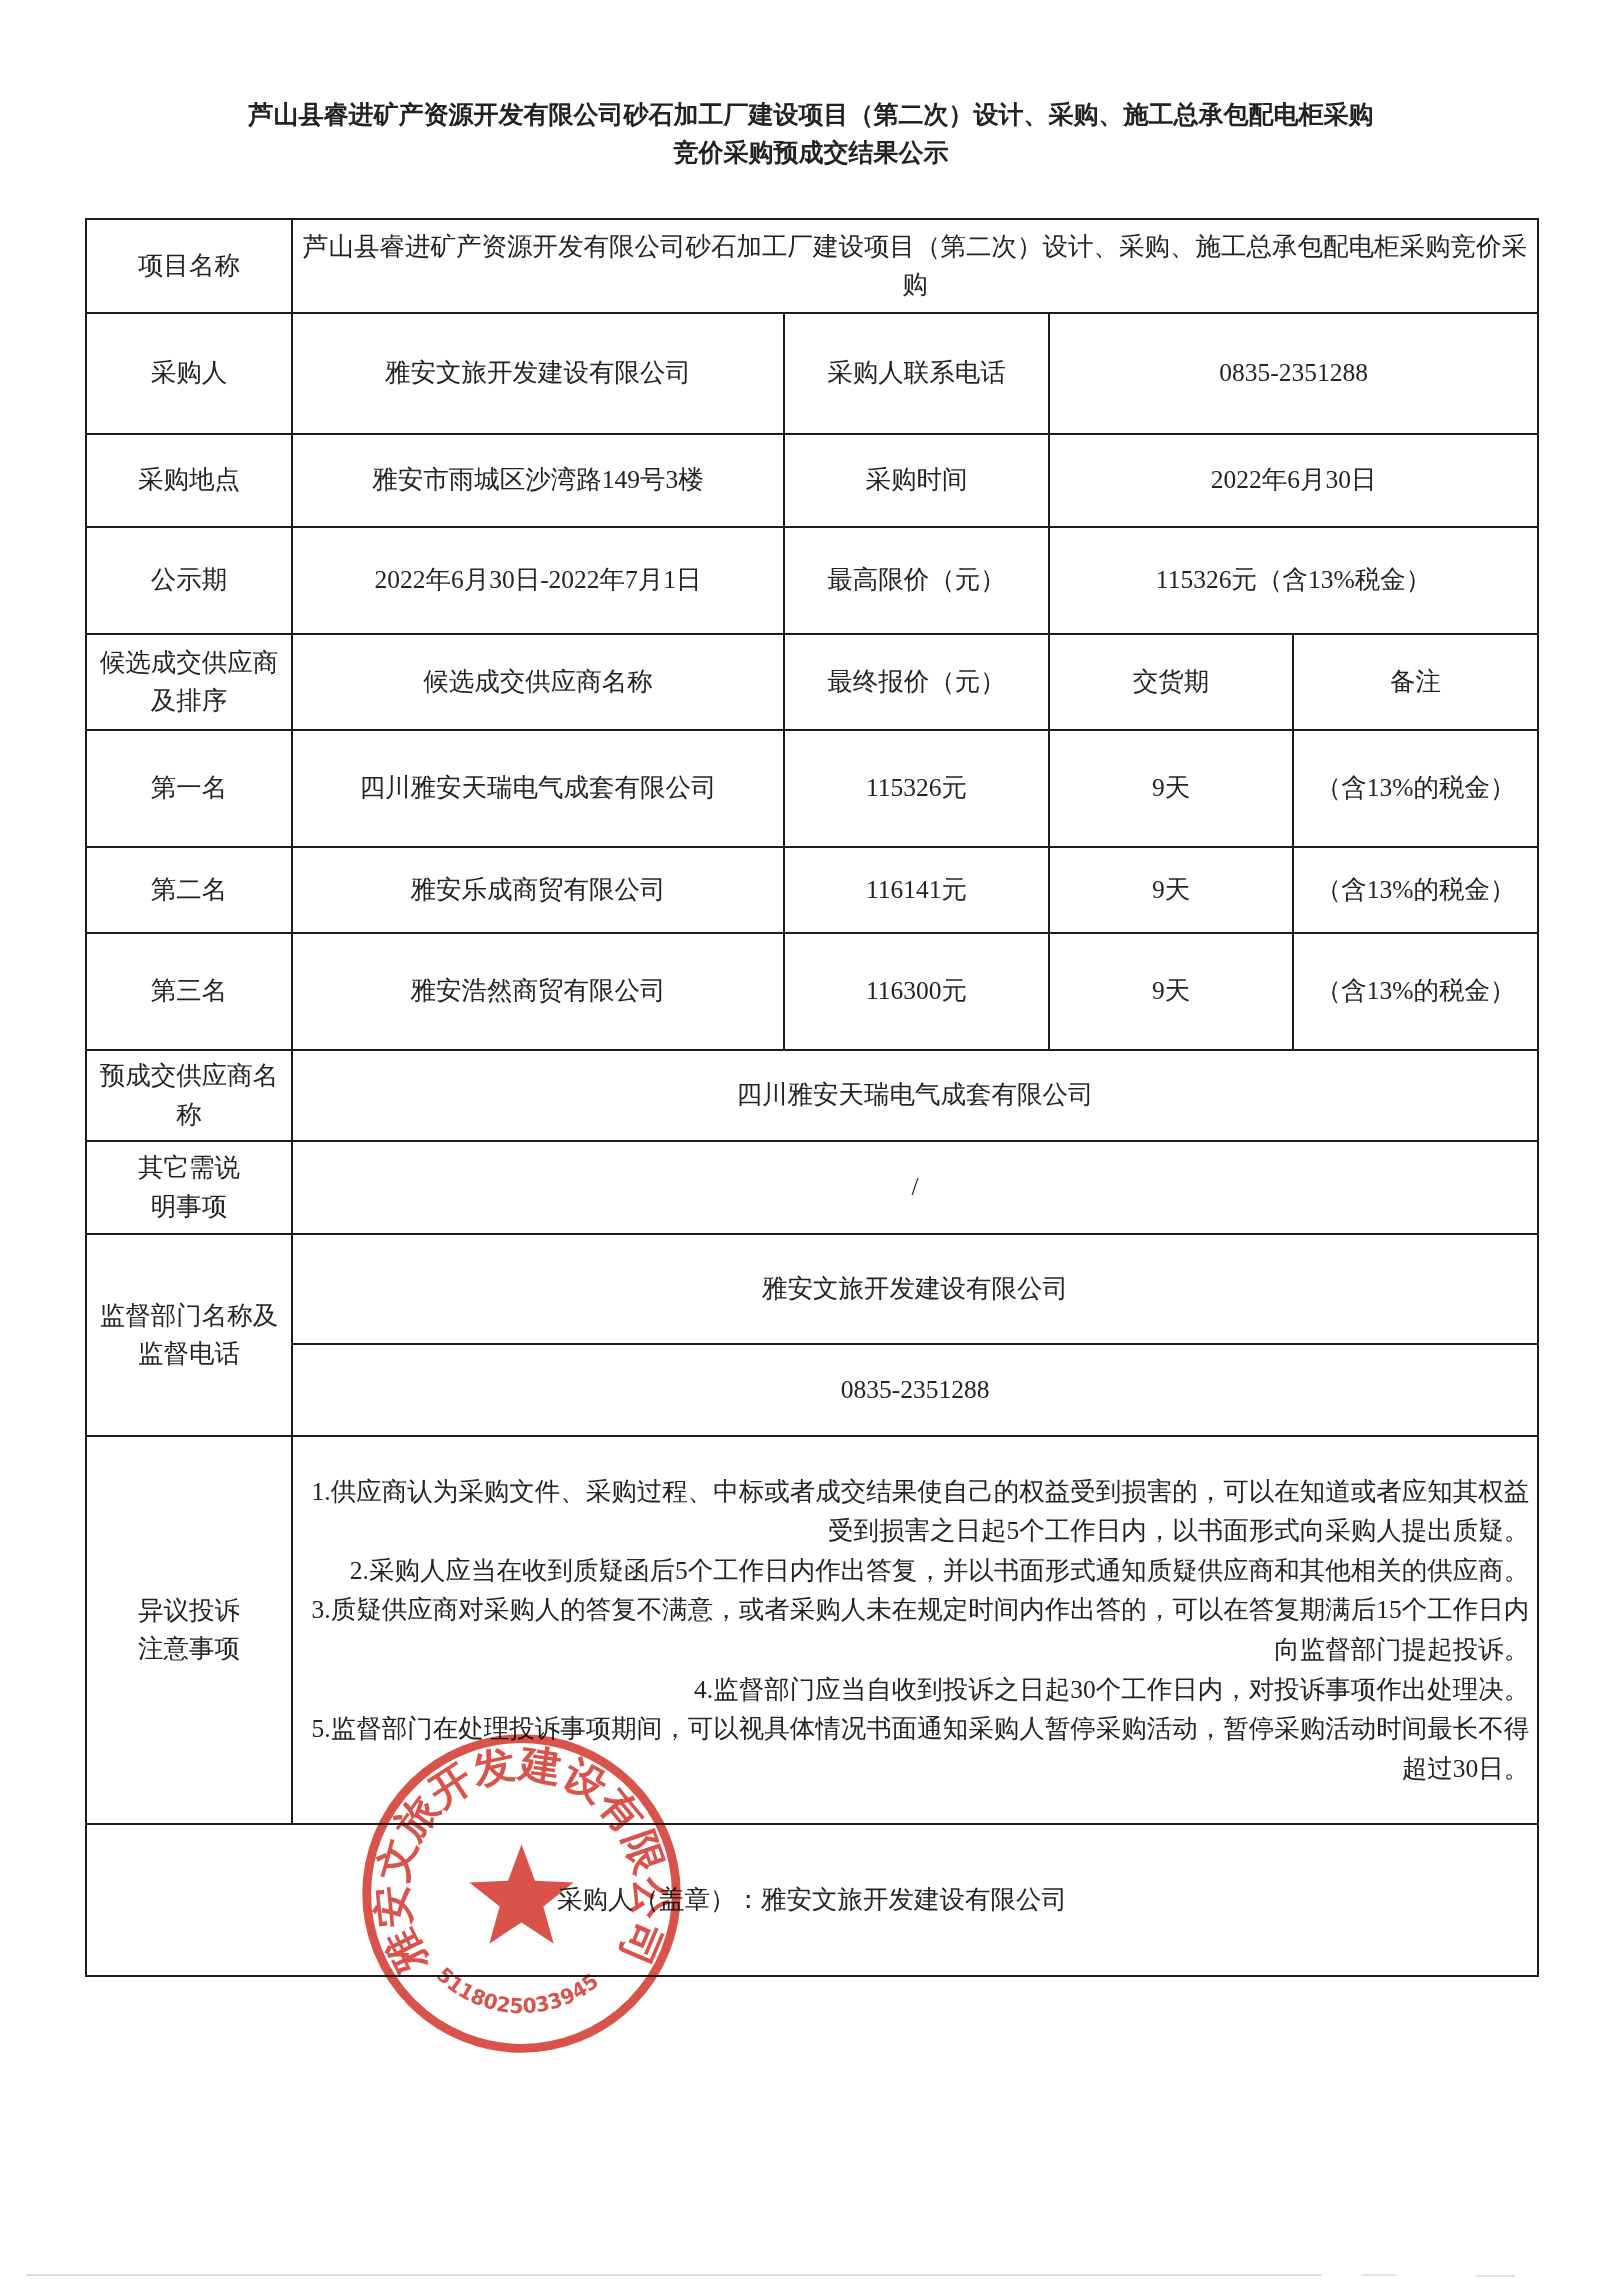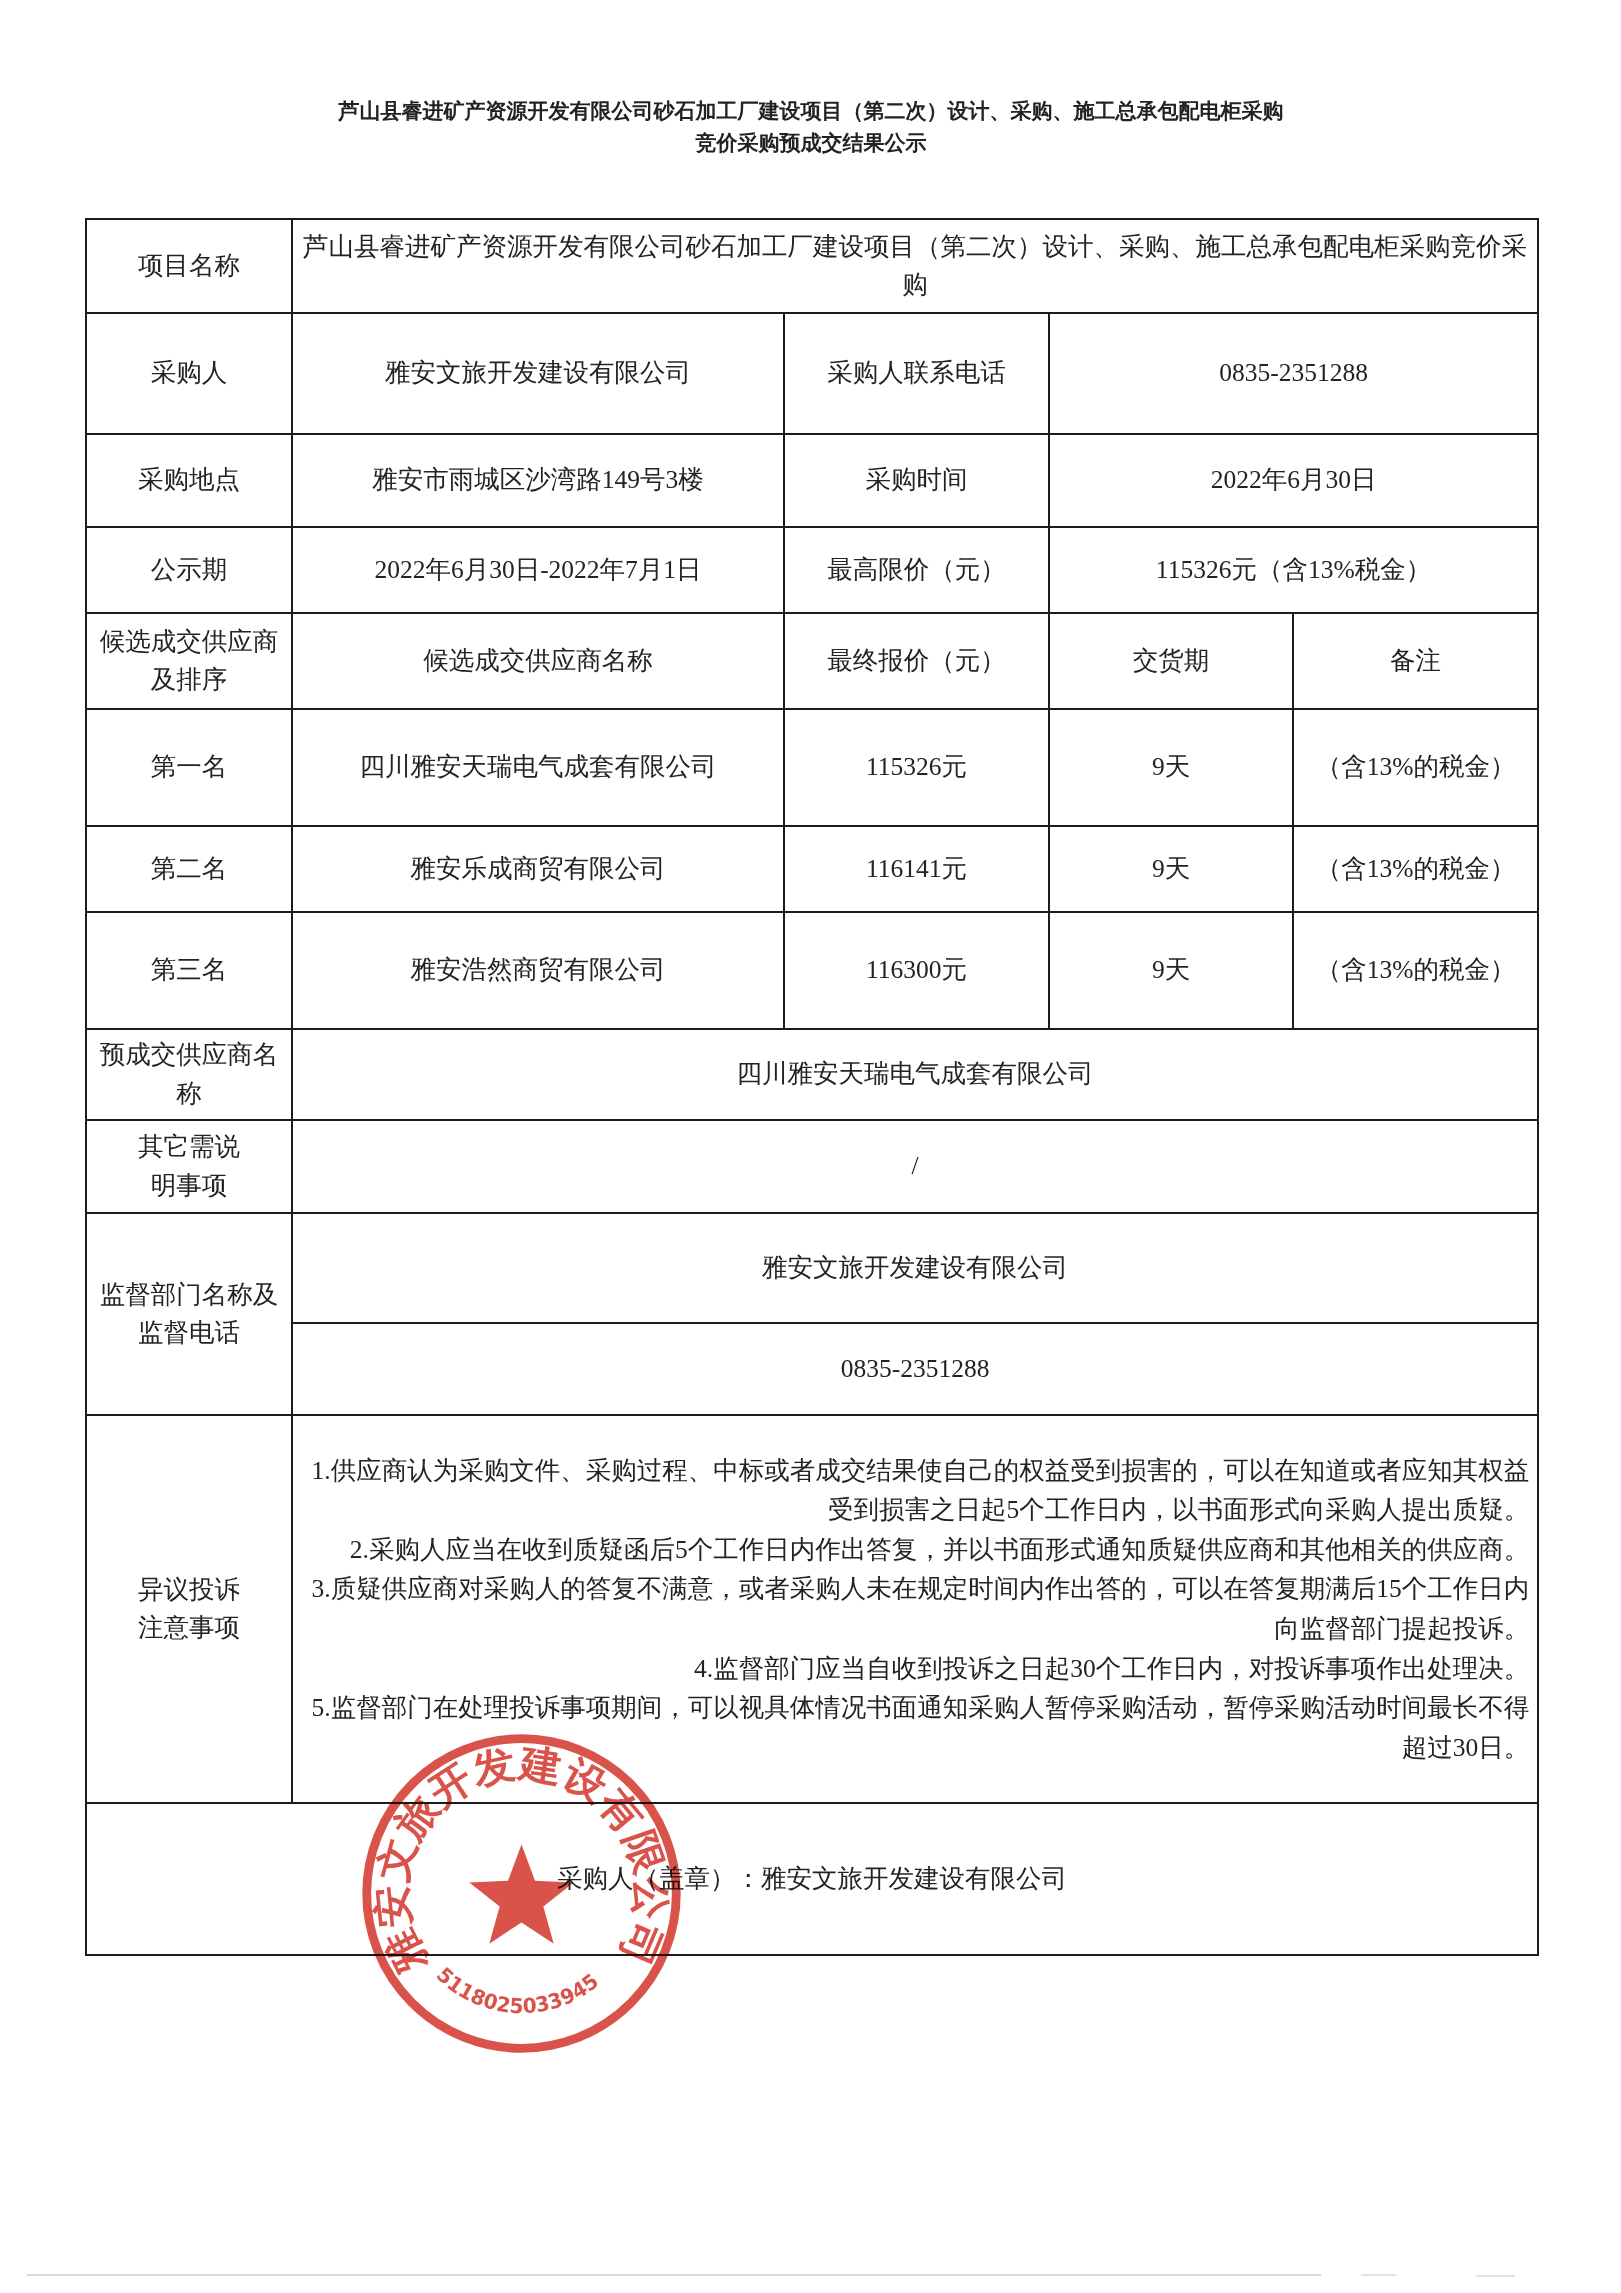--- a/index.html
+++ b/index.html
@@ -9,21 +9,21 @@
     position:relative;
     font-family:"Liberation Serif","DejaVu Serif",serif;
     color:#1e1e1e;
     overflow:hidden;
   }
   .doc-title{
     position:absolute;
     left:85px;top:96px;width:1452px;
     text-align:center;
     font-weight:700;
-    font-size:21px;
+    font-size:25px;
     line-height:1.5;
     white-space:pre-line;
     color:#222;
   }
   table.main{
     position:absolute;
     left:85px;top:218px;
     width:1452px;
     border-collapse:collapse;
     table-layout:fixed;
@@ -87,21 +87,21 @@
     <td>雅安文旅开发建设有限公司</td>
     <td class="label">采购人联系电话</td>
     <td colspan="2">0835-2351288</td>
   </tr>
   <tr style="height:93px">
     <td class="label">采购地点</td>
     <td>雅安市雨城区沙湾路149号3楼</td>
     <td class="label">采购时间</td>
     <td colspan="2">2022年6月30日</td>
   </tr>
-  <tr style="height:86px">
+  <tr style="height:107px">
     <td class="label">公示期</td>
     <td>2022年6月30日-2022年7月1日</td>
     <td class="label">最高限价（元）</td>
     <td colspan="2">115326元（含13%税金）</td>
   </tr>
   <tr style="height:96px">
     <td class="label">候选成交供应商
 及排序</td>
     <td class="label">候选成交供应商名称</td>
     <td class="label">最终报价（元）</td>

